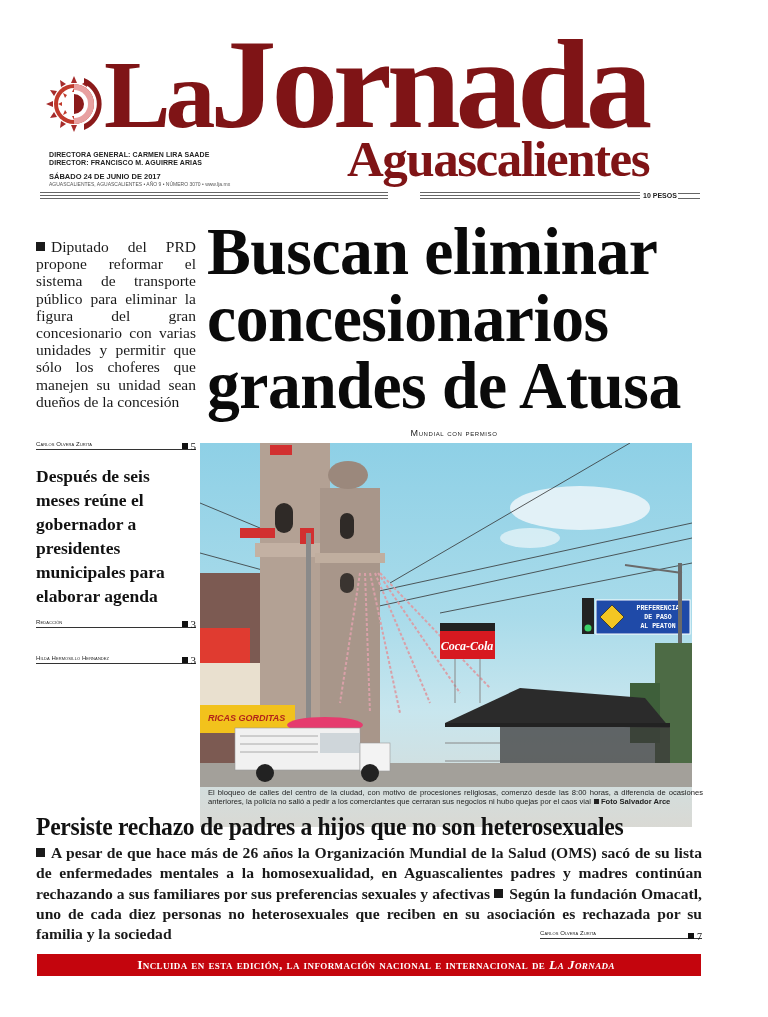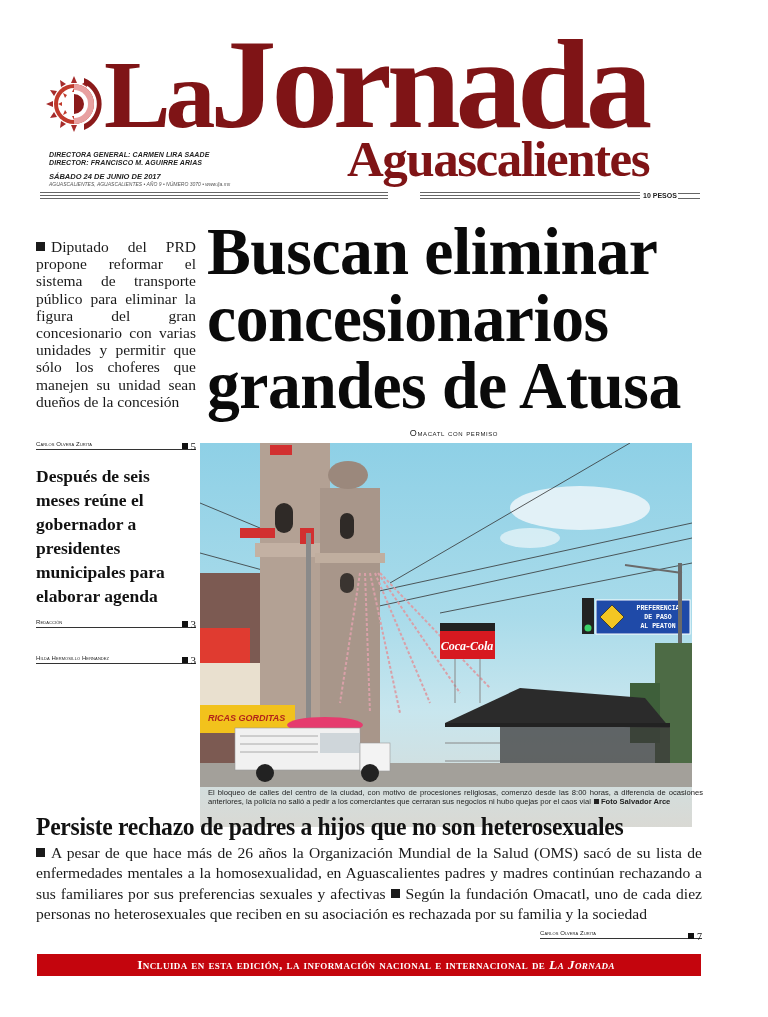--- a/index.html
+++ b/index.html
@@ -16,21 +16,21 @@
     color: #7f1416; white-space: nowrap;
     transform: scaleX(1.04); transform-origin: left top;
   }
   .logo-text .small-l { font-size: 96px; }
   .logo-sub {
     position: absolute; left: 347px; top: 133px;
     font-family: "Liberation Serif", serif; font-weight: 900;
     font-size: 51px; line-height: 52px; letter-spacing: -1.5px;
     color: #7f1416; white-space: nowrap;
   }
-  .credits { position: absolute; left: 49px; top: 151px; font-family: "Liberation Sans", sans-serif; font-style: italic; }
+  .credits { position: absolute; left: 49px; top: 151px; font-family: "Liberation Sans", sans-serif; }
   .credits .line { font-size: 7px; font-weight: bold; line-height: 8px; color: #222; letter-spacing: 0.1px; }
   .credits .date { font-size: 7.5px; font-weight: bold; margin-top: 5px; line-height: 9px; color: #222; }
   .credits .info { font-size: 5px; line-height: 7px; color: #555; }
 
   .rule-left { position: absolute; left: 40px; top: 192px; width: 348px; height: 7px;
     border-top: 1px solid #666; border-bottom: 1px solid #666; }
   .rule-left::after { content: ""; position: absolute; left: 0; right: 0; top: 2px; border-top: 1px solid #666; }
   .rule-right { position: absolute; left: 420px; top: 192px; width: 220px; height: 7px;
     border-top: 1px solid #666; border-bottom: 1px solid #666; }
   .rule-right::after { content: ""; position: absolute; left: 0; right: 0; top: 2px; border-top: 1px solid #666; }
@@ -92,21 +92,21 @@
   .caption .credit { font-weight: bold; }
   .caption .sq { display: inline-block; width: 5px; height: 5px; background: #222; margin: 0 2px 0 1px; vertical-align: 0px; }
 
   
   .bottom-story { position: absolute; left: 36px; top: 812px; width: 666px; }
   .bottom-story .head {
     font-weight: bold; font-size: 24.5px; line-height: 30px; letter-spacing: -0.3px; color: #111;
     transform: scaleX(0.965); transform-origin: left top; white-space: nowrap;
   }
   .bottom-story .body {
-    font-size: 15.6px; line-height: 20.3px; text-align: justify; color: #1a1a1a; margin-top: 1px;
+    font-size: 15.6px; line-height: 20.3px; text-align: justify; color: #1a1a1a; margin-top: 1px; font-weight: bold;
   }
   .bottom-byline { position: absolute; left: 540px; top: 927px; width: 162px; height: 12px; border-bottom: 1px solid #333; }
   .bottom-byline .byline { bottom: 2px; }
   .bottom-byline .page-ref { bottom: -4px; font-size: 10px; }
 
   
   .banner {
     position: absolute; left: 37px; top: 954px; width: 664px; height: 22px;
     background: #c4050d; color: #fff; text-align: center;
     font-family: "Liberation Serif", serif; font-weight: bold; font-size: 13.5px; line-height: 22px;
@@ -185,21 +185,21 @@
     </div>
   </article>
 </aside>
 
 <h1 class="main-headline">
   <div>Buscan eliminar</div>
   <div>concesionarios</div>
   <div>grandes de Atusa</div>
 </h1>
 
-<div class="photo-kicker">Omacatl con permiso</div>
+<div class="photo-kicker">Mundial con permiso</div>
 
 <figure class="photo">
   <svg width="492" height="344" viewBox="0 0 492 344">
 
     <ellipse cx="380" cy="65" rx="70" ry="22" fill="#eef6f9" opacity="0.85"></ellipse>
     <ellipse cx="330" cy="95" rx="30" ry="10" fill="#eef6f9" opacity="0.7"></ellipse>
 
     <g stroke="#333" stroke-width="0.8" fill="none">
       <line x1="170" y1="150" x2="492" y2="80"></line>
       <line x1="170" y1="165" x2="492" y2="95"></line>

